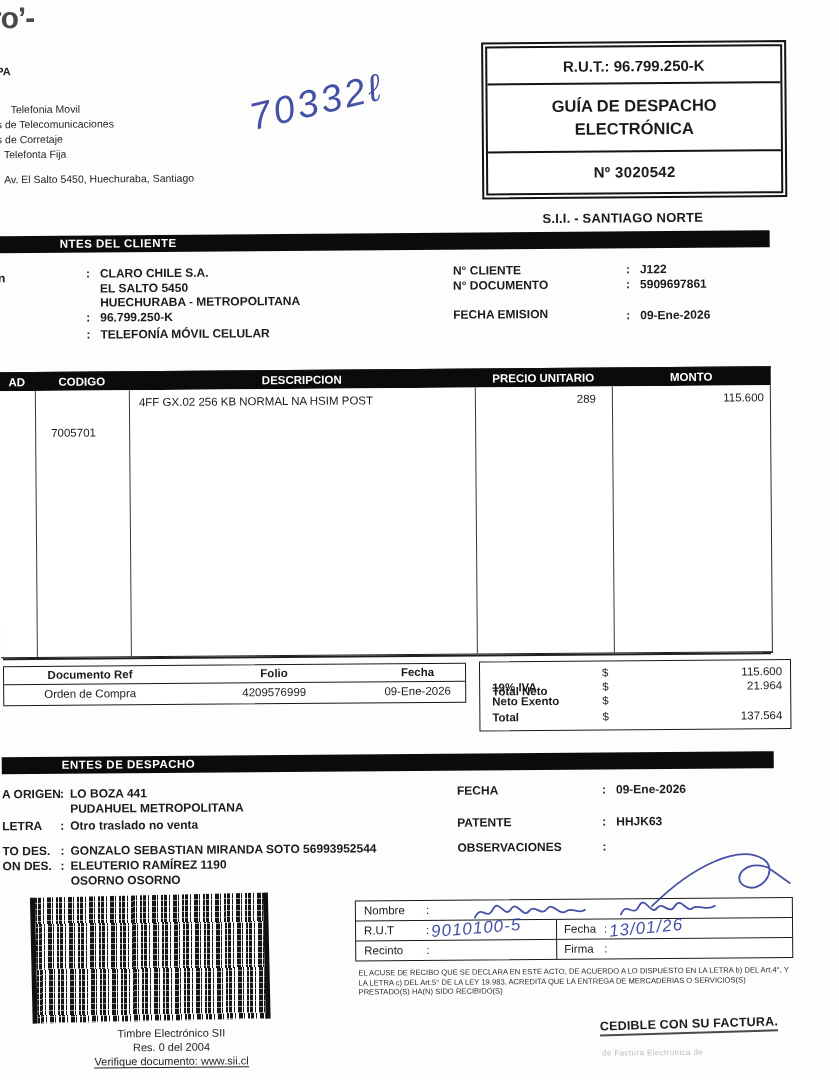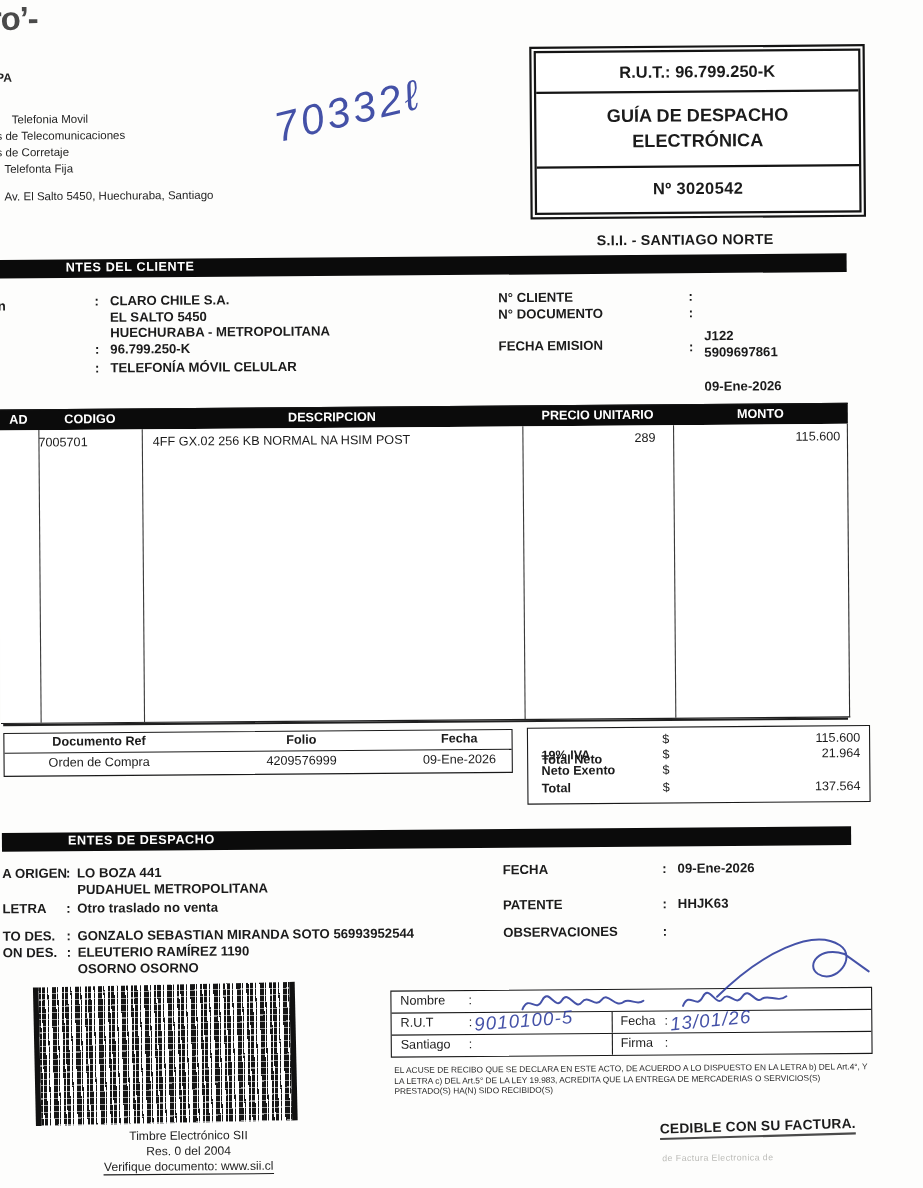--- a/index.html
+++ b/index.html
@@ -40,21 +40,21 @@
   }
   .bar-client   { top:233px; padding-left:62px; }
   .bar-dispatch { top:754px; padding-left:60px; }
 
   
   .line { position:absolute; left:0; width:800px; height:14px; font-weight:bold; font-size:12px; white-space:nowrap; }
   .c88  { position:absolute; left:88px; }
   .v102 { position:absolute; left:102px; }
   .l455 { position:absolute; left:455px; }
   .c628 { position:absolute; left:628px; }
-  .v642 { position:absolute; left:642px;margin-top:36px; }
+  .v642 { position:absolute; left:642px; }
   .dlab { position:absolute; left:0; }
   .dcol { position:absolute; left:58px; }
   .dval { position:absolute; left:68px; }
   .c600 { position:absolute; left:600px; }
   .v614 { position:absolute; left:614px; }
   .edge-frag { position:absolute; left:0; top:268px; font-weight:bold; font-size:12px; }
 
   
   .items { position:absolute; left:0; top:369px; width:772px; }
   .items-header {
@@ -65,21 +65,21 @@
   .ihc1 { width:36px; }  .ihc2 { width:94px; }  .ihc3 { width:346px; }
   .ihc4 { width:137px; } .ihc5 { width:159px; }
   .items-body {
     position:relative; height:267px; background:#fff;
     border-bottom:1px solid #1f1f1f; border-right:1px solid #2c2c2c;
     box-shadow:0 4px 0 -2px #1f1f1f;
   }
   .vline { position:absolute; top:0; bottom:0; width:1px; background:#3a3a3a; }
   .vl1 { left:36px; } .vl2 { left:130px; } .vl3 { left:476px; } .vl4 { left:613px; }
   .icell { position:absolute; top:6px; font-size:11.5px; white-space:nowrap; }
-  .i-codigo { left:36px; }
+  .i-codigo { left:52px;margin-top:30px; }
   .i-desc   { left:140px; }
   .i-precio { left:476px; width:121px; text-align:right; }
   .i-monto  { left:613px; width:152px; text-align:right; }
 
   
   .ref { position:absolute; left:2px; top:663px; width:463px; height:40px; border:1.5px solid #1a1a1a; background:#fff; }
   .ref-header { display:flex; height:18px; border-bottom:1.5px solid #1a1a1a; font-weight:bold; font-size:11.5px; line-height:16px; text-align:center; }
   .ref-row    { display:flex; height:20px; font-size:11.5px; line-height:19px; text-align:center; }
   .rc1 { width:172px; } .rc2 { width:196px; } .rc3 { width:91px; }
 
@@ -283,21 +283,21 @@
         <span class="rcol">:</span>
       </div>
       <div class="rrow">
         <span class="rlab">R.U.T</span>
         <span class="rcol">:</span>
         <span class="rcell-r"></span>
         <span class="rlab2">Fecha</span>
         <span class="rcol2">:</span>
       </div>
       <div class="rrow">
-        <span class="rlab">Santiago</span>
+        <span class="rlab">Recinto</span>
         <span class="rcol">:</span>
         <span class="rcell-r"></span>
         <span class="rlab2">Firma</span>
         <span class="rcol2">:</span>
       </div>
     </div>
 
     <svg class="hw-svg" style="left:468px;top:898px" width="250" height="28" viewBox="0 0 250 28">
       <path d="M4 20 C 10 6, 16 24, 22 12 S 34 22, 40 12 S 52 22, 58 14 S 70 20, 76 12 S 88 20, 96 14 C 102 10, 108 18, 114 13"></path>
       <path d="M150 18 C 156 4, 162 22, 168 10 S 180 20, 186 12 S 198 20, 204 10 S 216 18, 222 12 C 228 8, 236 16, 244 10"></path>

